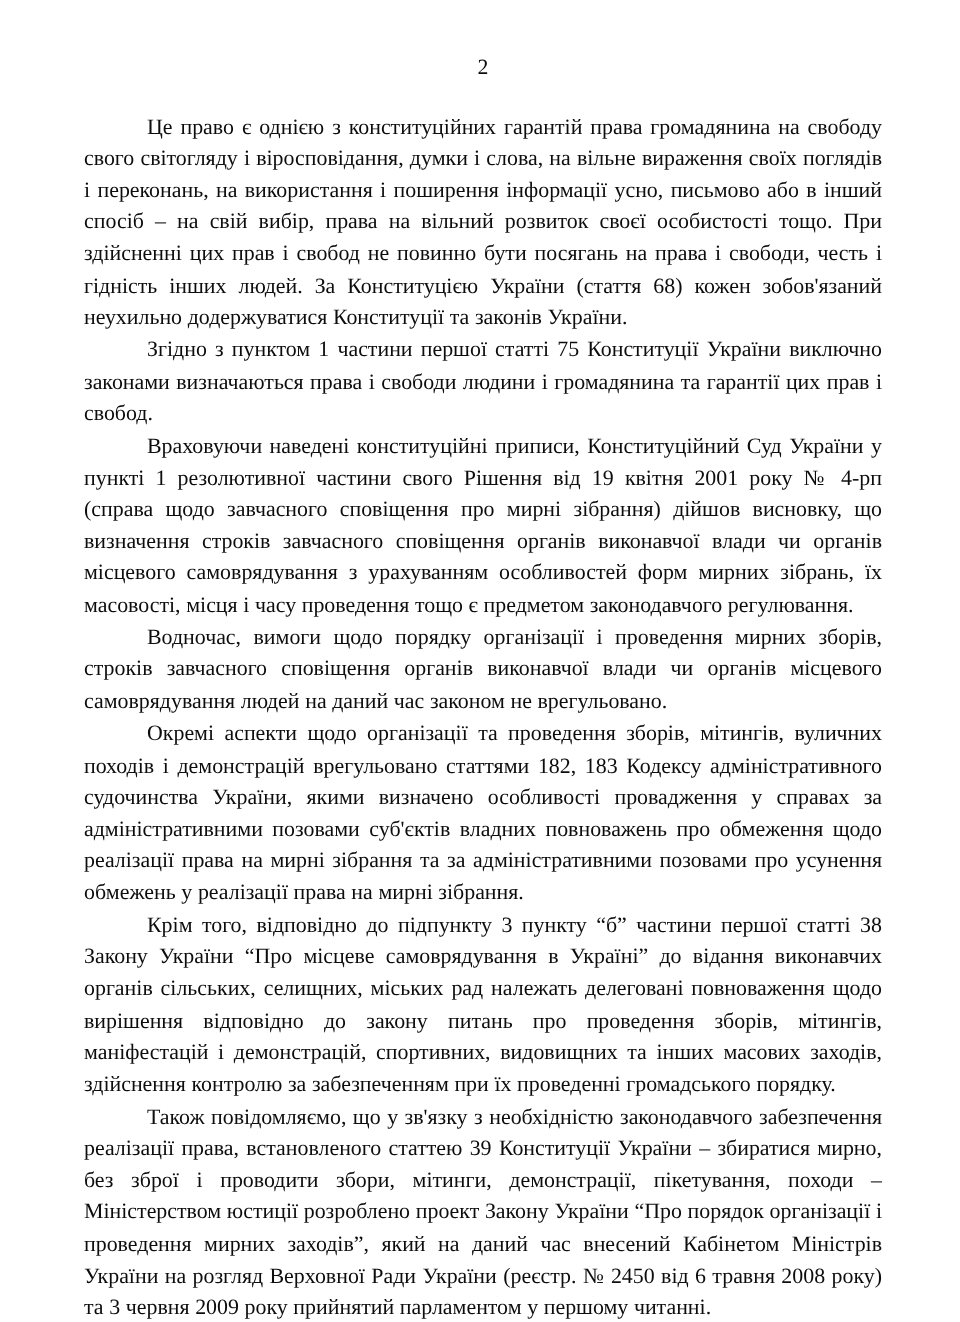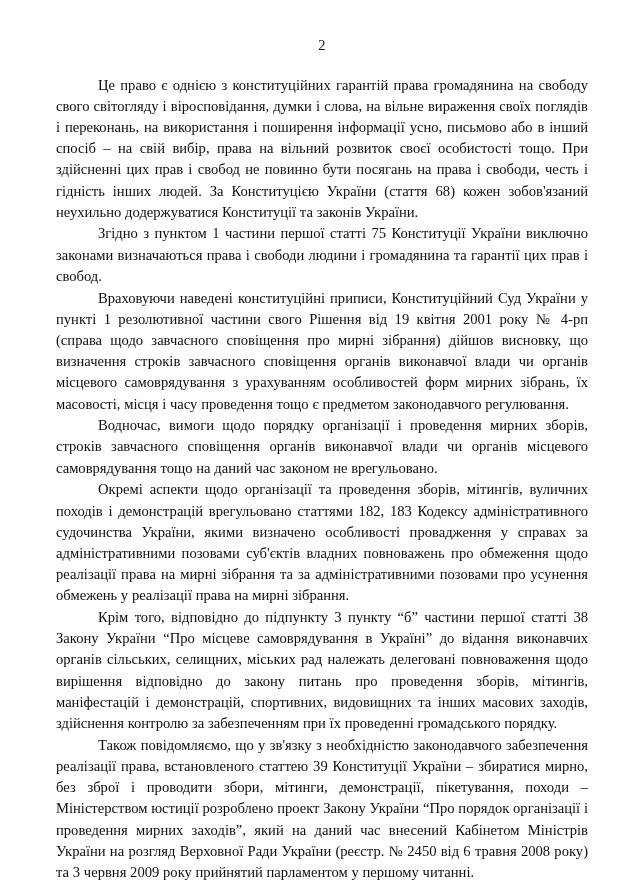--- a/index.html
+++ b/index.html
@@ -41,19 +41,19 @@
 </style>
 </head>
 <body>
 
 <div class="page">
   <div class="page-number">2</div>
   <div class="body-text">
     <p>Це право є однією з конституційних гарантій права громадянина на свободу свого світогляду і віросповідання, думки і слова, на вільне вираження своїх поглядів і переконань, на використання і поширення інформації усно, письмово або в інший спосіб – на свій вибір, права на вільний розвиток своєї особистості тощо. При здійсненні цих прав і свобод не повинно бути посягань на права і свободи, честь і гідність інших людей. За Конституцією України (стаття 68) кожен зобов'язаний неухильно додержуватися Конституції та законів України.</p>
     <p>Згідно з пунктом 1 частини першої статті 75 Конституції України виключно законами визначаються права і свободи людини і громадянина та гарантії цих прав і свобод.</p>
     <p>Враховуючи наведені конституційні приписи, Конституційний Суд України у пункті 1 резолютивної частини свого Рішення від 19 квітня 2001 року № 4-рп (справа щодо завчасного сповіщення про мирні зібрання) дійшов висновку, що визначення строків завчасного сповіщення органів виконавчої влади чи органів місцевого самоврядування з урахуванням особливостей форм мирних зібрань, їх масовості, місця і часу проведення тощо є предметом законодавчого регулювання.</p>
-    <p>Водночас, вимоги щодо порядку організації і проведення мирних зборів, строків завчасного сповіщення органів виконавчої влади чи органів місцевого самоврядування тощо на даний час законом не врегульовано.</p>
+    <p>Водночас, вимоги щодо порядку організації і проведення мирних зборів, строків завчасного сповіщення органів виконавчої влади чи органів місцевого самоврядування людей на даний час законом не врегульовано.</p>
     <p>Окремі аспекти щодо організації та проведення зборів, мітингів, вуличних походів і демонстрацій врегульовано статтями 182, 183 Кодексу адміністративного судочинства України, якими визначено особливості провадження у справах за адміністративними позовами суб'єктів владних повноважень про обмеження щодо реалізації права на мирні зібрання та за адміністративними позовами про усунення обмежень у реалізації права на мирні зібрання.</p>
     <p>Крім того, відповідно до підпункту 3 пункту “б” частини першої статті 38 Закону України “Про місцеве самоврядування в Україні” до відання виконавчих органів сільських, селищних, міських рад належать делеговані повноваження щодо вирішення відповідно до закону питань про проведення зборів, мітингів, маніфестацій і демонстрацій, спортивних, видовищних та інших масових заходів, здійснення контролю за забезпеченням при їх проведенні громадського порядку.</p>
     <p>Також повідомляємо, що у зв'язку з необхідністю законодавчого забезпечення реалізації права, встановленого статтею 39 Конституції України – збиратися мирно, без зброї і проводити збори, мітинги, демонстрації, пікетування, походи – Міністерством юстиції розроблено проект Закону України “Про порядок організації і проведення мирних заходів”, який на даний час внесений Кабінетом Міністрів України на розгляд Верховної Ради України (реєстр. № 2450 від 6 травня 2008 року) та 3 червня 2009 року прийнятий парламентом у першому читанні.</p>
 
   </div>
 </div>
 
 </body></html>

